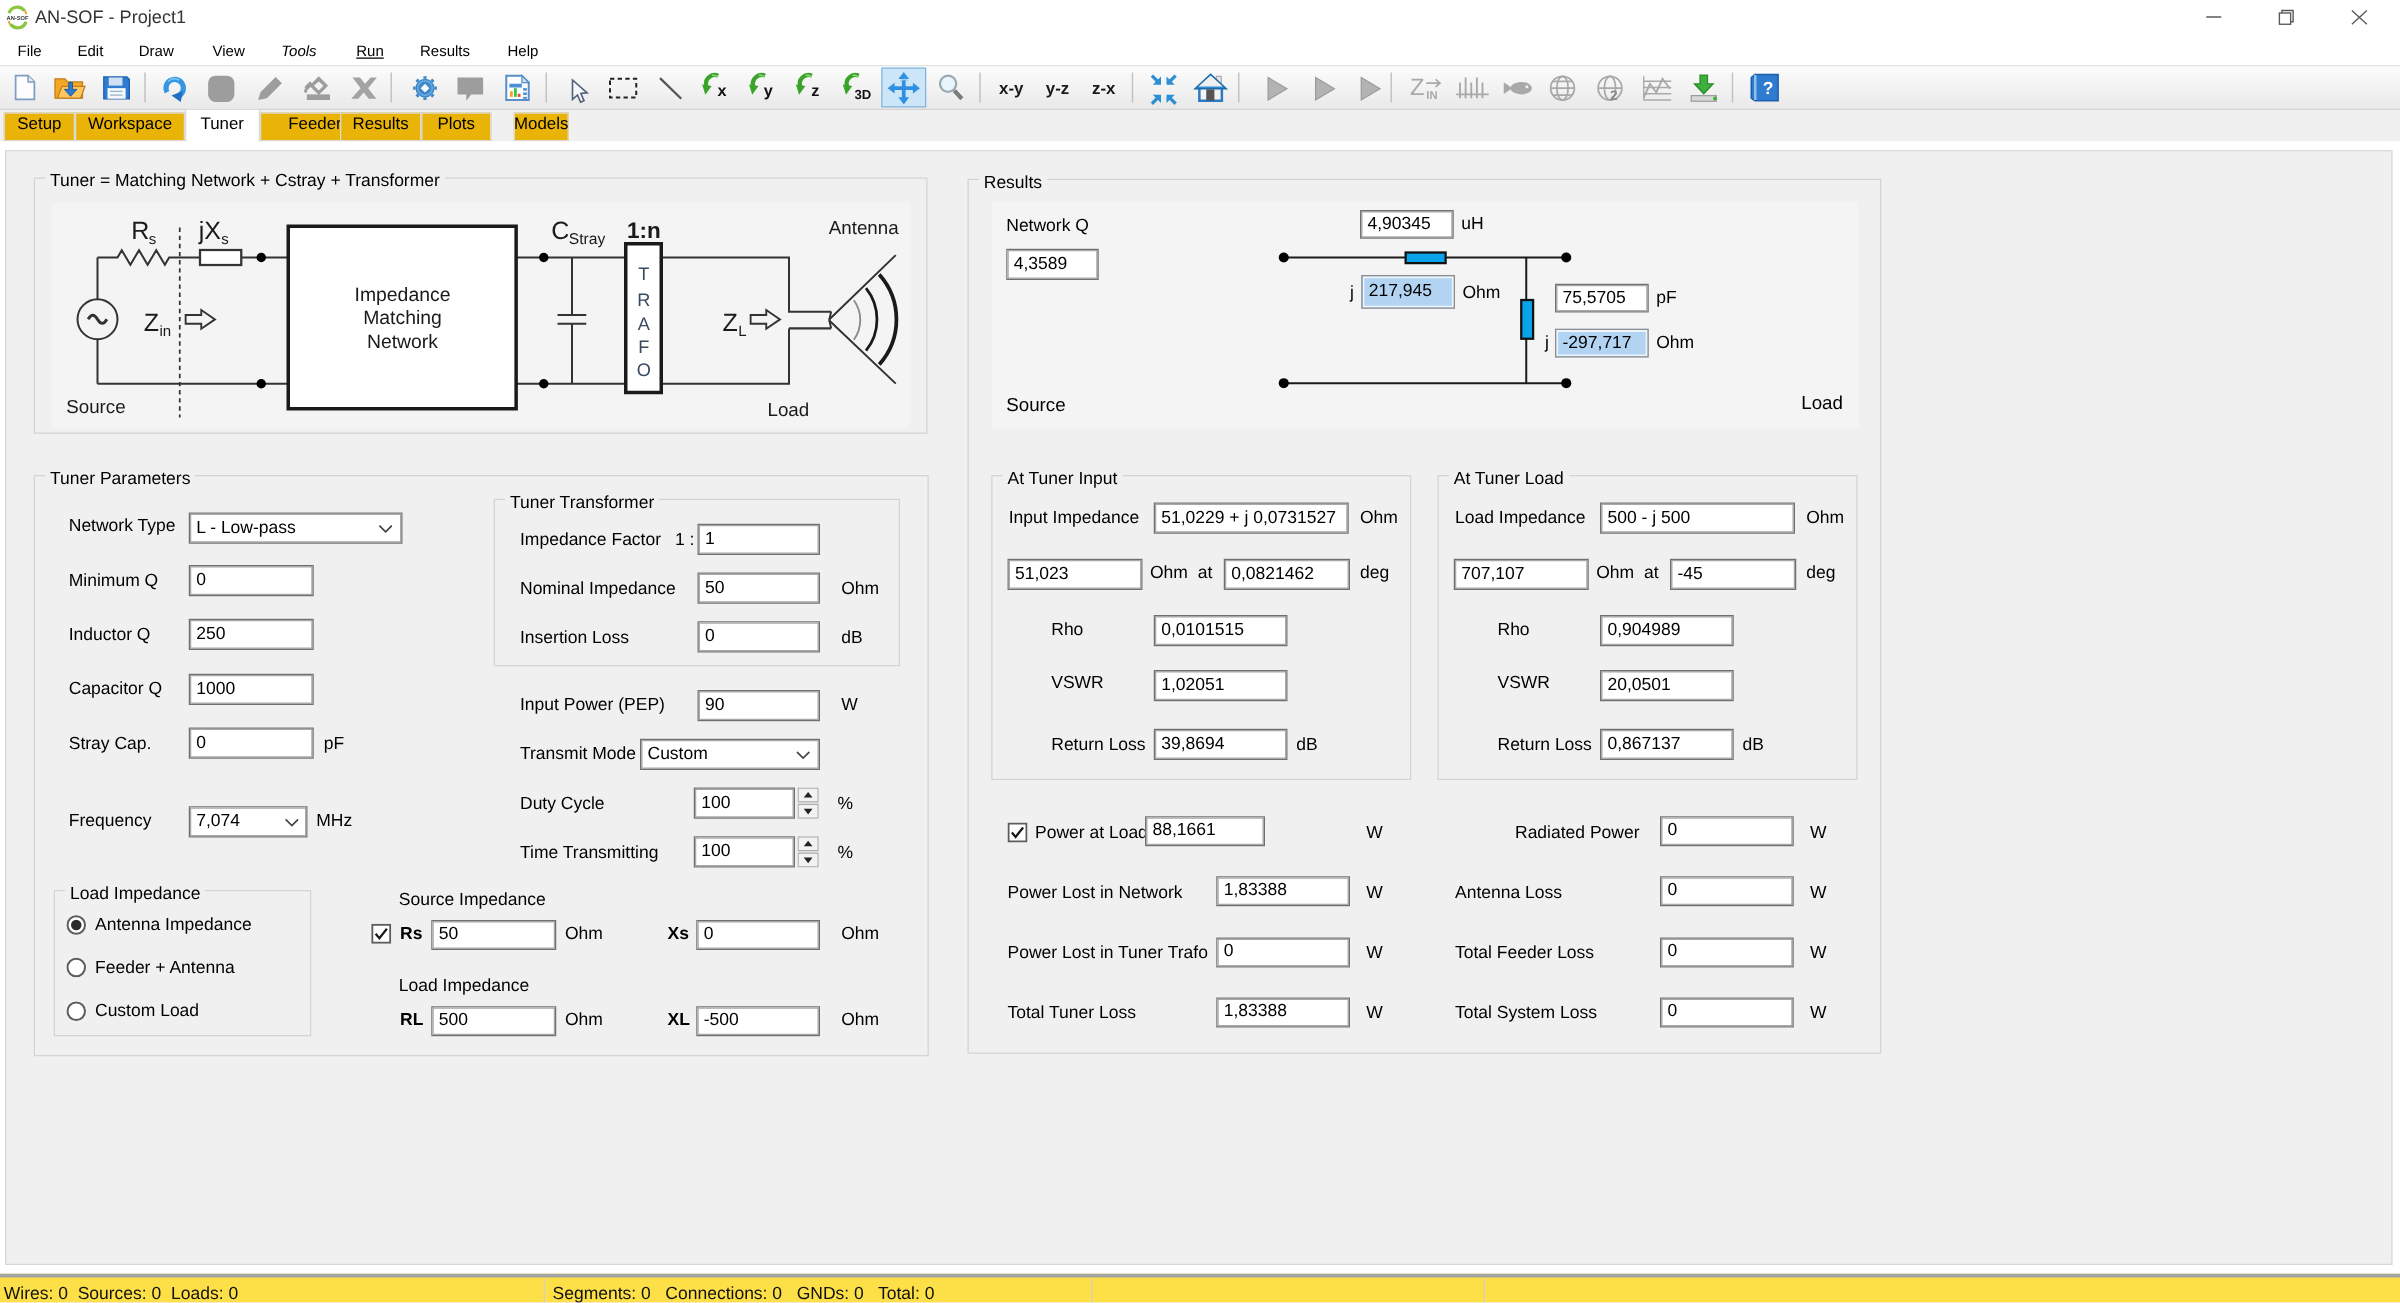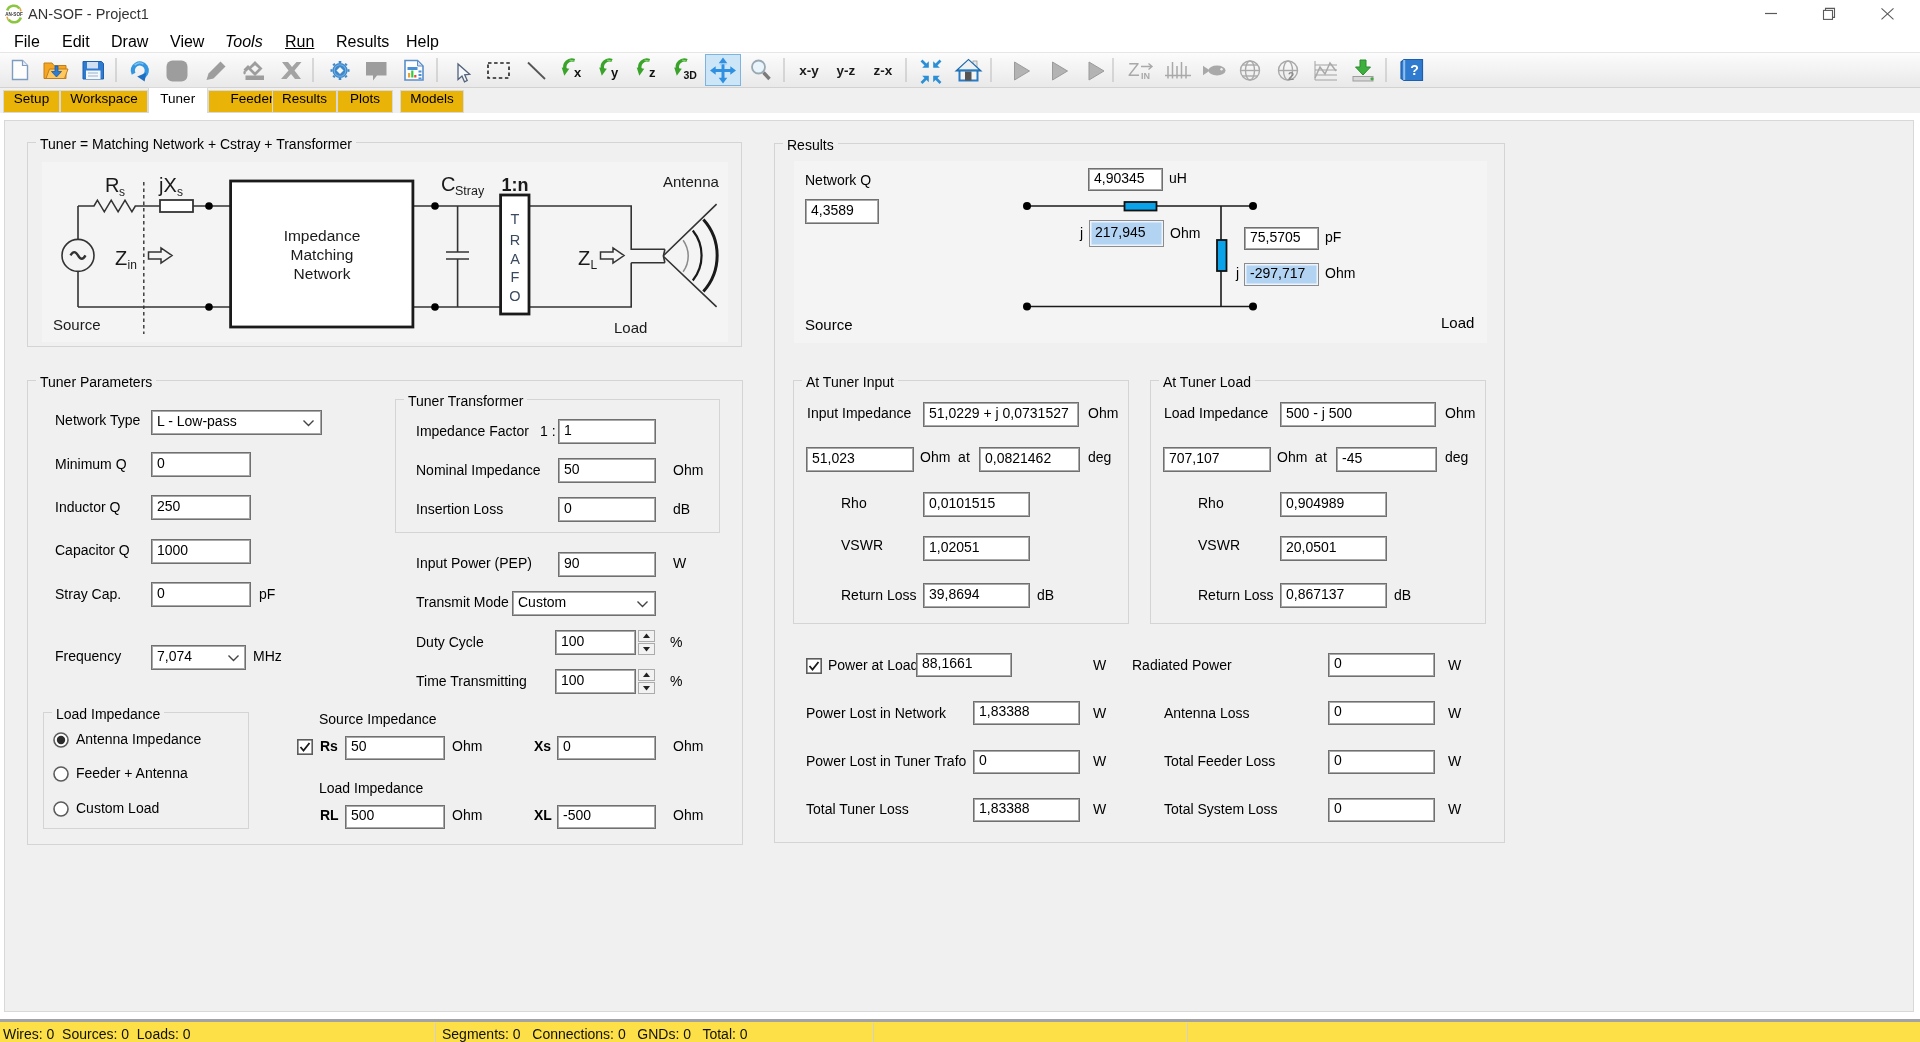--- a/index.html
+++ b/index.html
@@ -8,21 +8,21 @@
   .abs { position:absolute; }
   .lbl { position:absolute; font-size:14px; color:#000; white-space:nowrap; line-height:14px; margin-top:-2px; }
   .inp { position:absolute; background:#fff; border:1px solid #707070; font-size:14px; color:#000;
          display:flex; align-items:center; padding-left:5px; padding-bottom:4px; white-space:nowrap; box-shadow:inset 0 0 0 1px #a8a8a8; }
   .sel { background:#b3d3f3; box-shadow:inset 0 0 0 1.5px #edf4fb; border-color:#8c8c8c; }
   .grp { position:absolute; border:1px solid #d4d4d4; }
   .grp > .cap { position:absolute; top:-6px; left:8px; background:#f0f0f0; padding:0 4px; font-size:14px; line-height:15px; white-space:nowrap; }
   .panel { position:absolute; background:#f4f4f4; }
   .tab { position:absolute; top:90px; height:23px; background:#eab308; border:1px solid #d9d9d9;
          font-size:13.5px; display:flex; align-items:flex-start; justify-content:center; padding-top:0px; }
-  .menuitem { position:absolute; top:0; font-size:16px; line-height:27px; }
+  .menuitem { position:absolute; top:0; font-size:12px; line-height:27px; }
   .sbtext { position:absolute; font-size:14px; line-height:25px; color:#111; }
 </style>
 </head>
 <body>
 
 <div class="abs" style="left:0;top:0;width:1920px;height:28px;background:#ffffff;">
   <svg class="abs" style="left:4px;top:4px;" width="20" height="20" viewBox="0 0 20 20">
     <path d="M 3.2 6.5 A 7 7 0 0 1 15.5 4.6" fill="none" stroke="#8cc63f" stroke-width="2.6"></path>
     <path d="M 16.8 13.5 A 7 7 0 0 1 4.5 15.4" fill="none" stroke="#8cc63f" stroke-width="2.6"></path>
     <path d="M 15.8 4.2 A 7 7 0 0 1 16.9 7.3" fill="none" stroke="#e8a33d" stroke-width="1.6"></path>
@@ -247,21 +247,21 @@
   <path d="M 1404.2 7 L 1404.2 27" stroke="#8fc0ec" stroke-width="2"></path>
   <text x="1414.5" y="22" font-size="14" font-weight="bold" fill="#fff" text-anchor="middle" font-family="Liberation Sans">?</text>
 </svg>
 </div>
 
 <div class="tab" style="left:3px;width:57px;">Setup</div>
 <div class="tab" style="left:60px;width:88px;">Workspace</div>
 <div class="tab" style="left:208px;width:88px;">Feeder</div>
 <div class="tab" style="left:272px;width:65px;">Results</div>
 <div class="tab" style="left:337px;width:56px;">Plots</div>
-<div class="tab" style="left:400px;width:64px;">Models</div>
+<div class="tab" style="left:411px;width:44px;">Models</div>
 
 <div class="abs" style="left:0;top:113px;width:1920px;height:906px;background:#ffffff;"></div>
 <div class="abs" style="left:4px;top:120px;width:1910px;height:892px;background:#f0f0f0;border:1px solid #d8d8d8;"></div>
 
 <div class="tab" style="left:148px;top:87px;width:59.5px;height:26px;background:#ffffff;border-bottom:none;padding-top:3px;">Tuner</div>
 
 <div class="grp" style="left:27px;top:142px;width:715px;height:205px;">
     <span class="cap">Tuner  =  Matching Network  + Cstray  + Transformer</span>
   </div>
 <div class="grp" style="left:27px;top:380px;width:716px;height:465px;">
@@ -524,21 +524,21 @@
 <div class="lbl" style="left:1093px;top:660px;">W</div>
 <div class="lbl" style="left:806px;top:708px;">Power Lost in Network</div>
 <div class="inp" style="left:973px;top:701px;width:107px;height:24px;">1,83388</div>
 <div class="lbl" style="left:1093px;top:708px;">W</div>
 <div class="lbl" style="left:806px;top:756px;">Power Lost in Tuner Trafo</div>
 <div class="inp" style="left:973px;top:750px;width:107px;height:24px;">0</div>
 <div class="lbl" style="left:1093px;top:756px;">W</div>
 <div class="lbl" style="left:806px;top:804px;">Total Tuner Loss</div>
 <div class="inp" style="left:973px;top:798px;width:107px;height:24px;">1,83388</div>
 <div class="lbl" style="left:1093px;top:804px;">W</div>
-<div class="lbl" style="left:1132px;top:660px;text-align:center;">Radiated Power</div>
+<div class="lbl" style="left:1212px;top:660px;text-align:center;">Radiated Power</div>
 <div class="inp" style="left:1328px;top:653px;width:107px;height:24px;">0</div>
 <div class="lbl" style="left:1448px;top:660px;">W</div>
 <div class="lbl" style="left:1164px;top:708px;">Antenna Loss</div>
 <div class="inp" style="left:1328px;top:701px;width:107px;height:24px;">0</div>
 <div class="lbl" style="left:1448px;top:708px;">W</div>
 <div class="lbl" style="left:1164px;top:756px;">Total Feeder Loss</div>
 <div class="inp" style="left:1328px;top:750px;width:107px;height:24px;">0</div>
 <div class="lbl" style="left:1448px;top:756px;">W</div>
 <div class="lbl" style="left:1164px;top:804px;">Total System Loss</div>
 <div class="inp" style="left:1328px;top:798px;width:107px;height:24px;">0</div>

